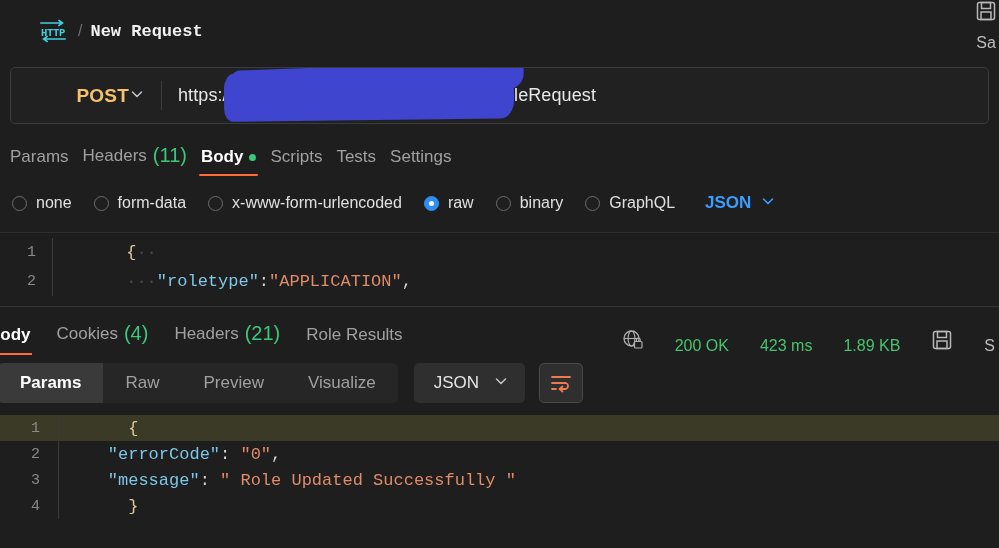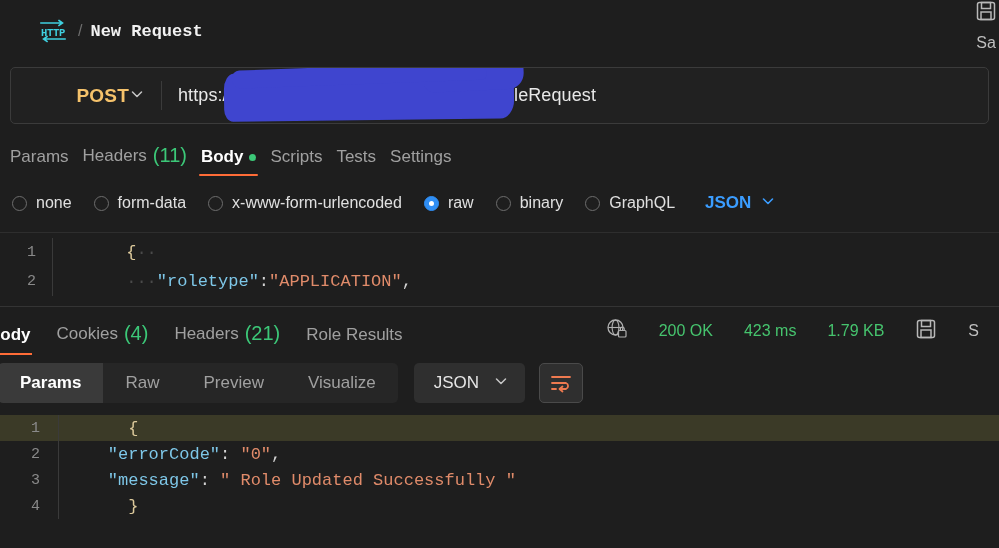--- a/index.html
+++ b/index.html
@@ -313,23 +313,23 @@
     background: #ff6c37;
   }
   .resp-tab:first-child { margin-left: -12px; }
 
   .resp-status {
     position: absolute;
     right: 0;
     top: 0;
     height: 48px;
     display: flex;
-    align-items: center;
+    align-items: flex-end;
     gap: 31px;
-    padding-right: 20px;
+    padding-right: 4px;
   }
   .status-val { color: #46c46e; font-size: 16px; white-space: nowrap; }
   .resp-save-label { color: #bfbfbf; font-size: 16px; }
 
   
   .resp-controls {
     display: flex;
     align-items: center;
     gap: 0;
     padding: 8px 0 8px 0;
@@ -563,21 +563,21 @@
       <svg width="22" height="22" viewBox="0 0 22 22">
         <circle cx="9.5" cy="9.5" r="7.5" stroke="#b0b0b0" stroke-width="1.3" fill="none"></circle>
         <ellipse cx="9.5" cy="9.5" rx="3.4" ry="7.5" stroke="#b0b0b0" stroke-width="1.1" fill="none"></ellipse>
         <path d="M2.2 9.5 H16.8" stroke="#b0b0b0" stroke-width="1.1"></path>
         <rect x="12.5" y="12.5" width="7.5" height="6.5" rx="1" fill="#1e1e1e" stroke="#b0b0b0" stroke-width="1.2"></rect>
         <path d="M14.4 12.5 V10.9 a1.9 1.9 0 0 1 3.8 0 V12.5" stroke="#b0b0b0" stroke-width="1.2" fill="none"></path>
       </svg>
     </span>
     <span class="status-val">200 OK</span>
     <span class="status-val">423 ms</span>
-    <span class="status-val">1.79 KB</span>
+    <span class="status-val">1.89 KB</span>
     <span>
       <svg width="22" height="22" viewBox="0 0 22 22">
         <rect x="2.5" y="2.5" width="17" height="17" rx="2" stroke="#b8b8b8" stroke-width="1.5" fill="none"></rect>
         <rect x="6.5" y="2.5" width="9" height="6" stroke="#b8b8b8" stroke-width="1.5" fill="none"></rect>
         <rect x="6" y="12" width="10" height="7.5" stroke="#b8b8b8" stroke-width="1.5" fill="none"></rect>
       </svg>
     </span>
     <span class="resp-save-label">S</span>
   </div>
 </div>

